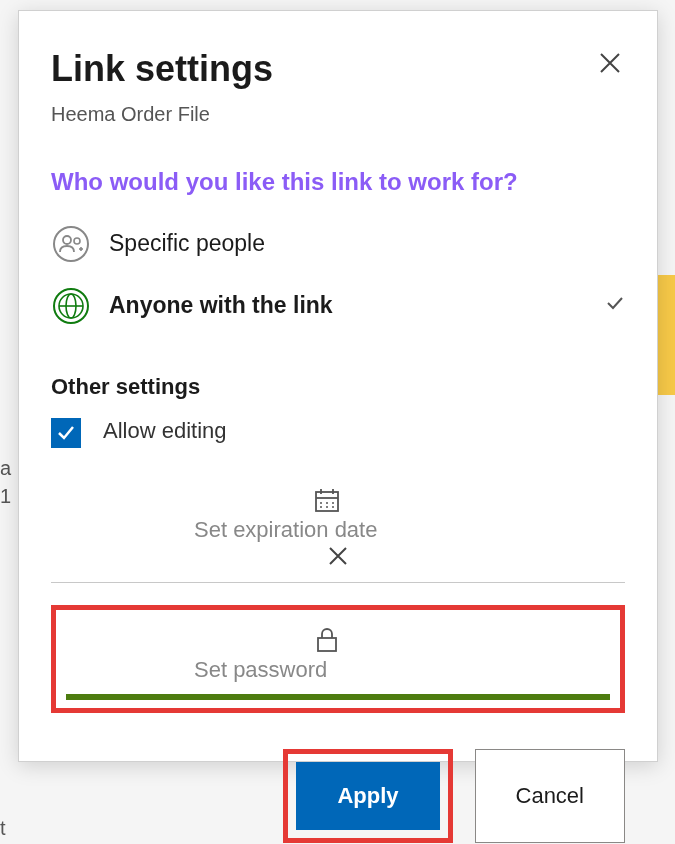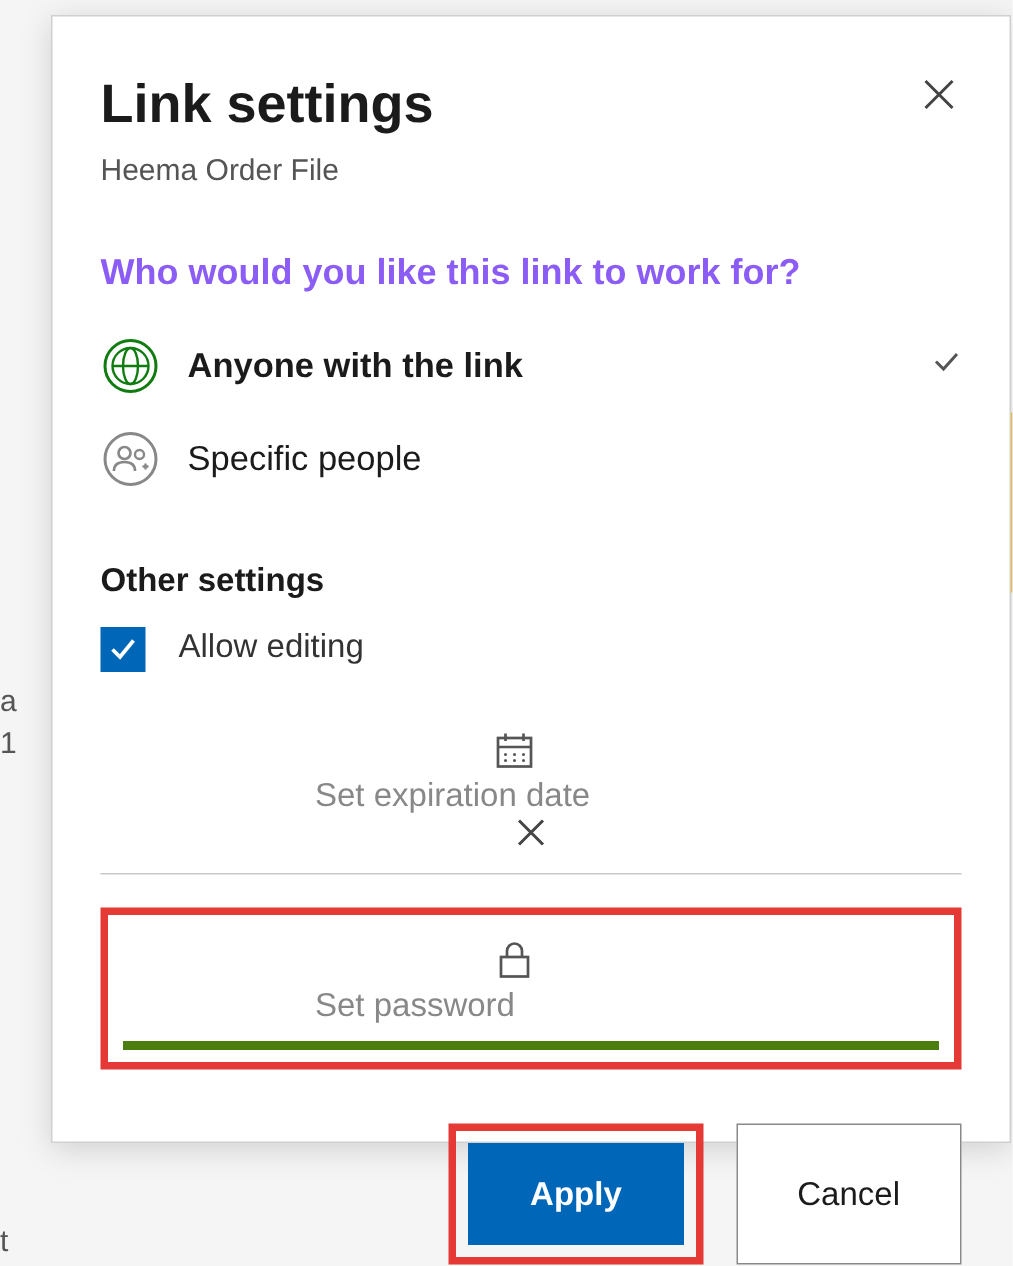--- a/index.html
+++ b/index.html
@@ -41,21 +41,20 @@
     left: 18px;
     top: 10px;
     width: 640px;
     height: 752px;
     background: #ffffff;
     border: 1px solid #d0d0d0;
     box-shadow: 0 4px 20px rgba(0,0,0,0.15);
     padding: 38px 32px 30px 32px;
     display: flex;
     flex-direction: column;
-    margin-left: 16px;
   }
 
   .header-row {
     display: flex;
     justify-content: space-between;
     align-items: flex-start;
   }
   .title {
     font-size: 36px;
     font-weight: 600;
@@ -218,50 +217,50 @@
     <h1 class="title">Link settings</h1>
     <div class="close-x">
       <svg width="22" height="22" viewBox="0 0 22 22">
           <path d="M2 2 L20 20 M20 2 L2 20" stroke="#444" stroke-width="2" fill="none"></path>
         </svg>
     </div>
   </div>
   <div class="subtitle">Heema Order File</div>
 
   <div class="section-q">Who would you like this link to work for?</div>
-
-  <div class="option">
-    <div class="opt-icon">
-      <svg width="38" height="38" viewBox="0 0 38 38">
-        <circle cx="19" cy="19" r="17" fill="none" stroke="#107c10" stroke-width="2"></circle>
-        <circle cx="19" cy="19" r="12" fill="none" stroke="#107c10" stroke-width="1.6"></circle>
-        <ellipse cx="19" cy="19" rx="5" ry="12" fill="none" stroke="#107c10" stroke-width="1.6"></ellipse>
-        <line x1="7" y1="19" x2="31" y2="19" stroke="#107c10" stroke-width="1.6"></line>
-      </svg>
-    </div>
-    <div class="opt-label bold">Anyone with the link</div>
-    <div class="check">
-      <svg width="20" height="20" viewBox="0 0 20 20">
-          <path d="M3 10 L8 15 L17 5" stroke="#555" stroke-width="2" fill="none"></path>
-        </svg>
-    </div>
-  </div>
 
   <div class="option">
     <div class="opt-icon">
       <svg width="38" height="38" viewBox="0 0 38 38">
         <circle cx="19" cy="19" r="17" fill="none" stroke="#888" stroke-width="2"></circle>
         <circle cx="15" cy="15" r="4" fill="none" stroke="#888" stroke-width="1.8"></circle>
         <path d="M8 27 Q8 21 15 21 Q22 21 22 27" fill="none" stroke="#888" stroke-width="1.8"></path>
         <circle cx="25" cy="16" r="3" fill="none" stroke="#888" stroke-width="1.6"></circle>
         <line x1="27" y1="24" x2="31" y2="24" stroke="#888" stroke-width="1.6"></line>
         <line x1="29" y1="22" x2="29" y2="26" stroke="#888" stroke-width="1.6"></line>
       </svg>
     </div>
     <div class="opt-label">Specific people</div>
+  </div>
+
+  <div class="option">
+    <div class="opt-icon">
+      <svg width="38" height="38" viewBox="0 0 38 38">
+        <circle cx="19" cy="19" r="17" fill="none" stroke="#107c10" stroke-width="2"></circle>
+        <circle cx="19" cy="19" r="12" fill="none" stroke="#107c10" stroke-width="1.6"></circle>
+        <ellipse cx="19" cy="19" rx="5" ry="12" fill="none" stroke="#107c10" stroke-width="1.6"></ellipse>
+        <line x1="7" y1="19" x2="31" y2="19" stroke="#107c10" stroke-width="1.6"></line>
+      </svg>
+    </div>
+    <div class="opt-label bold">Anyone with the link</div>
+    <div class="check">
+      <svg width="20" height="20" viewBox="0 0 20 20">
+          <path d="M3 10 L8 15 L17 5" stroke="#555" stroke-width="2" fill="none"></path>
+        </svg>
+    </div>
   </div>
 
   <div class="section-header">Other settings</div>
 
   <div class="setting-row">
     <div class="checkbox">
       <svg width="20" height="20" viewBox="0 0 20 20">
           <path d="M3 10 L8 15 L17 4" stroke="#fff" stroke-width="2.5" fill="none"></path>
         </svg>
     </div>

